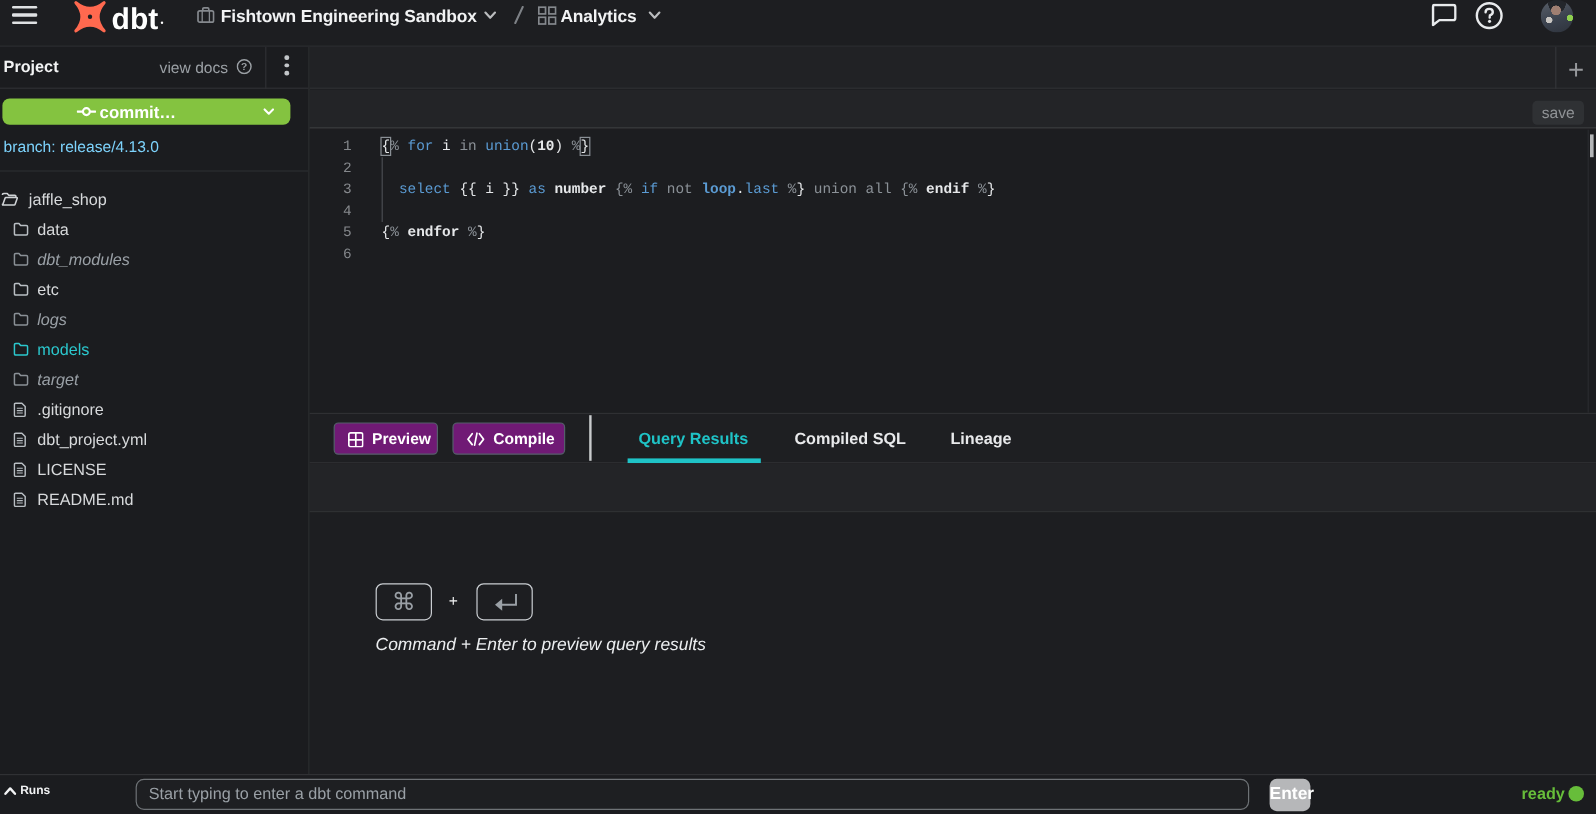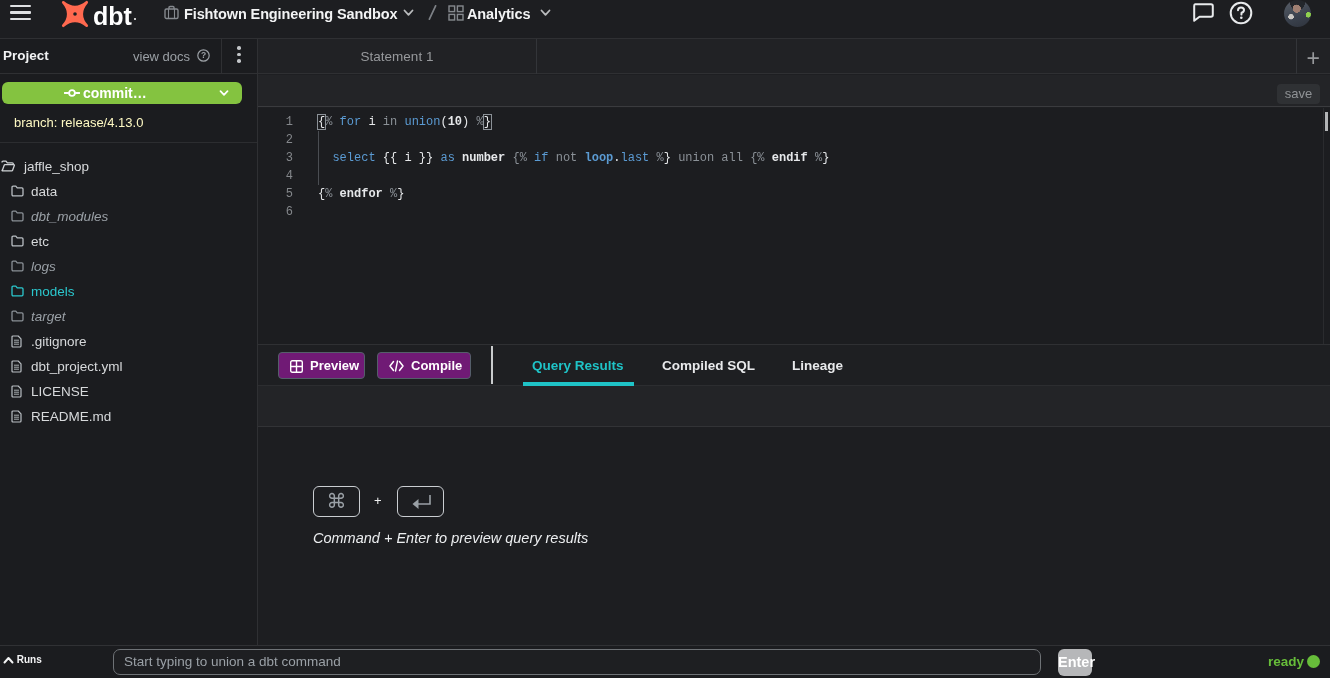--- a/index.html
+++ b/index.html
@@ -10,21 +10,21 @@
 
 #topbar { left:0; top:0; width:1330px; height:39px; background:#1d1e21; border-bottom:1px solid #2f3033; }
 .hamburger div { position:absolute; left:10px; width:21px; height:2.5px; background:#dfe1e3; border-radius:1px; }
 #brandword { left:93px; top:2px; font-size:25px; font-weight:bold; color:#fff; letter-spacing:0px; }
 .crumbtxt { font-size:14.5px; font-weight:bold; color:#f2f3f4; top:5.5px; letter-spacing:-0.12px; }
 
 
 #sidebar { left:0; top:39px; width:258px; height:606px; background:#1b1c1f; border-right:1px solid #2f3033; }
 #projrow { left:0; top:0; width:257px; height:35px; border-bottom:1px solid #2f3033; }
 #commitbtn { left:2px; top:43px; width:240px; height:22px; background:#84c340; border-radius:6px; color:#fff; }
-#branch { left:3px; top:76px; font-size:13px; color:#fef9c3;margin-left:11px; }
+#branch { left:3px; top:76px; font-size:13px; color:#7dd3fc; }
 #treediv { left:0; top:103px; width:257px; height:1px; background:#2c2d30; }
 .trow { position:absolute; left:0; width:257px; height:25px; font-size:13.5px; color:#d7d9db; }
 .trow .lbl { position:absolute; left:31px; top:5px; }
 .muted { color:#9aa0a6; font-style:italic; }
 .teal { color:#2bc7cd; }
 
 
 #tabbar { left:258px; top:39px; width:1072px; height:35px; background:#212225; border-bottom:1px solid #2f3033; }
 #tab1 { position:absolute; left:0; top:0; width:279px; height:35px; border-right:1px solid #333539; text-align:center; line-height:35px; color:#97999c; font-size:13.5px; }
 #plus { position:absolute; right:10px; top:6px; color:#97999c; font-size:23px; font-weight:300; }
@@ -220,21 +220,20 @@
         <span style="position:absolute;left:11px;top:6px"><svg width="11" height="13" viewBox="0 0 11 13">
             <path d="M1 2 Q1 1 2 1 H7.2 L10 3.8 V11 Q10 12 9 12 H2 Q1 12 1 11 Z" fill="none" stroke="#b9bec3" stroke-width="1.2" stroke-linejoin="round"></path>
             <path d="M3 5.2 H8 M3 7.2 H8 M3 9.2 H8" stroke="#b9bec3" stroke-width="0.9"></path>
           </svg></span>
         <span class="lbl" style="left:31px">README.md</span>
       </div>
 </div>
 </div>
 
 <div id="tabbar" class="abs">
-  <div id="tab1">Statement 1</div>
   <div style="position:absolute;left:1038px;top:0;width:1px;height:35px;background:#333539"></div>
   <div id="plus">+</div>
 </div>
 
 <div id="edtoolbar" class="abs">
   <div id="savebtn">save</div>
 </div>
 
 <div id="code" class="abs">
   <div class="ln" style="left:0px;top:5px">1</div>
@@ -285,17 +284,17 @@
       <path d="M9.5 5 L3.5 10 L9.5 15 Z" fill="#9aa0a6"></path>
     </svg>
   </div>
   <div id="hinttxt">Command + Enter to preview query results</div>
 </div>
 
 <div id="botbar" class="abs">
   <div id="runs"><svg style="vertical-align:-1px" width="11" height="8" viewBox="0 0 11 8">
         <path d="M1.5 6.5 L5.5 2 L9.5 6.5" fill="none" stroke="#f2f3f4" stroke-width="2" stroke-linecap="round" stroke-linejoin="round"></path>
       </svg> Runs</div>
-  <div id="cmdinput">Start typing to union a dbt command</div>
+  <div id="cmdinput">Start typing to enter a dbt command</div>
   <div id="enterbtn">Enter</div>
   <div id="ready">ready</div>
   <div id="readydot"></div>
 </div>
 
 </body></html>

